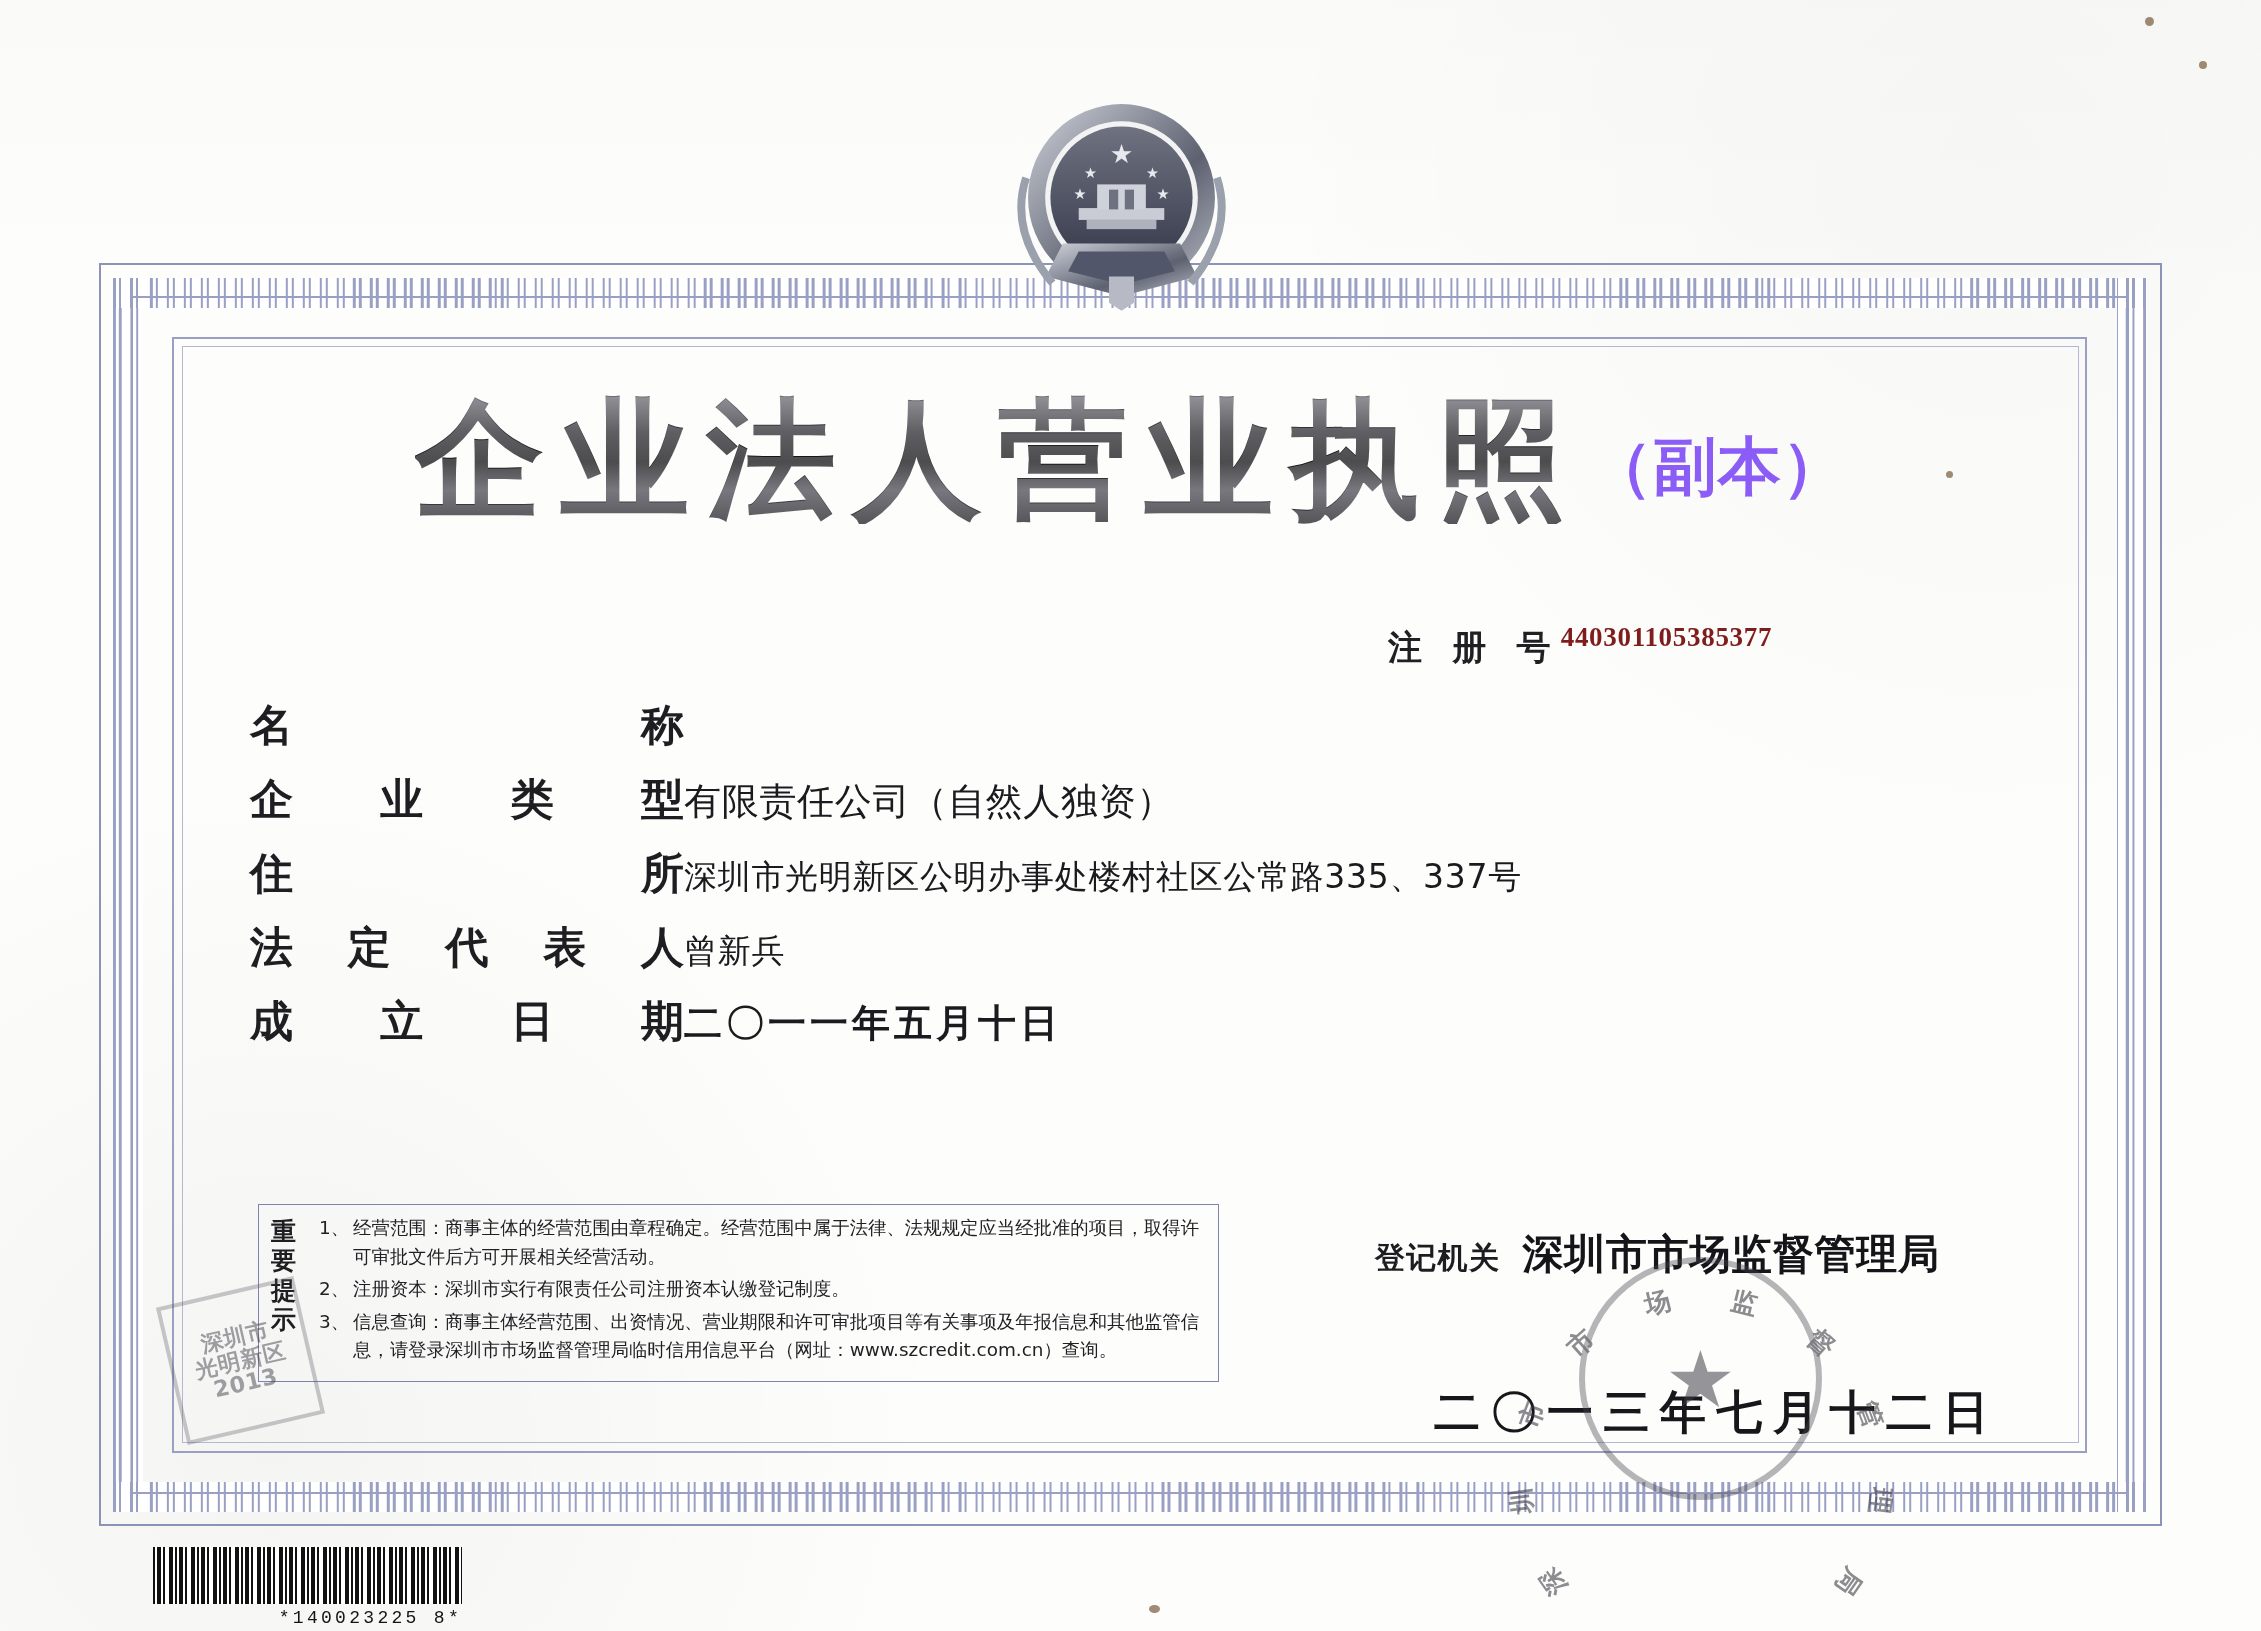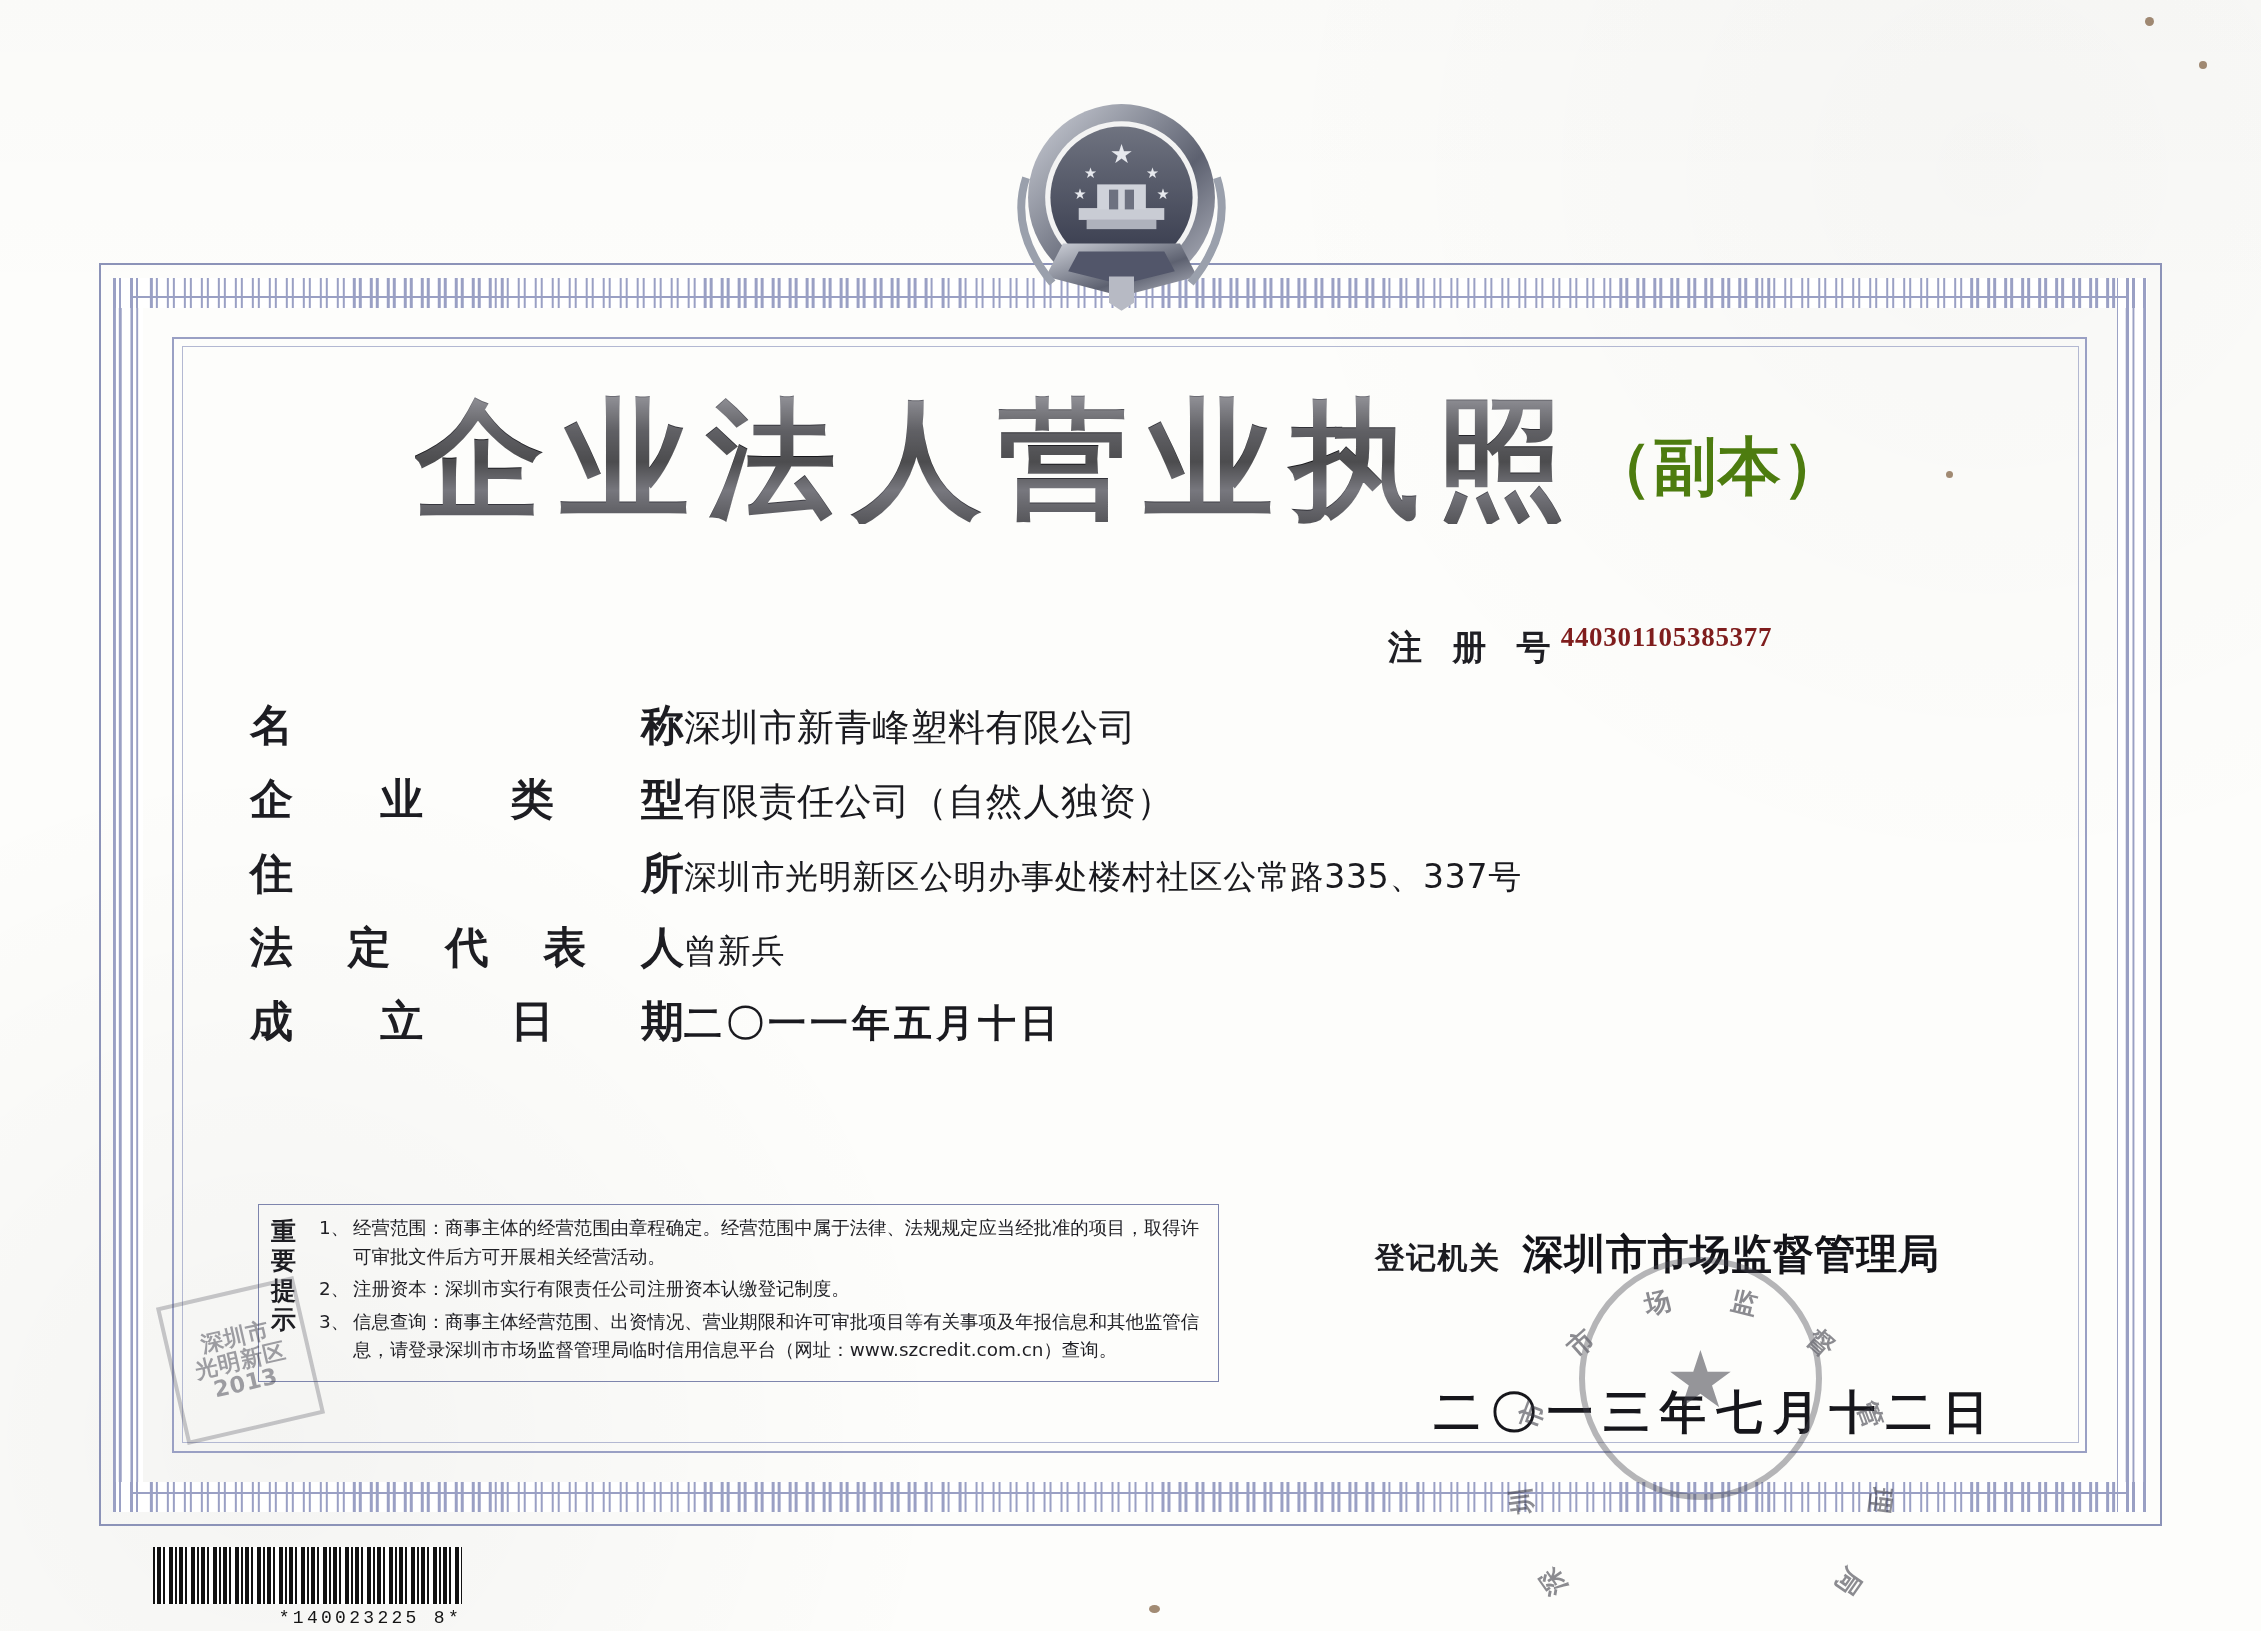--- a/index.html
+++ b/index.html
@@ -114,21 +114,21 @@
     -webkit-background-clip: text;
     background-clip: text;
     -webkit-text-fill-color: transparent;
     text-shadow: 0 1.3px 0 rgba(255,255,255,0.25);
   }
   #title-sub {
     display: inline-block;
     font-family: "DejaVu Sans", sans-serif;
     font-weight: bold;
     font-size: 63px;
-    color: #4d7c0f;
+    color: #8b5cf6;
     vertical-align: 16px;
     margin-left: 6.6px;
     letter-spacing: 1.3px;
   }
 
   
   #regno {
     position: absolute;
     left: 1388px;
     top: 625px;
@@ -429,21 +429,20 @@
     <div class="value">440301105385377</div>
   </div>
 
   <div id="fields">
 
     <div class="field-row">
       <div class="field-label">
         <span>名</span>
         <span>称</span>
       </div>
-      <div class="field-value">深圳市新青峰塑料有限公司</div>
     </div>
 
     <div class="field-row">
       <div class="field-label">
         <span>企</span>
         <span>业</span>
         <span>类</span>
         <span>型</span>
       </div>
       <div class="field-value">有限责任公司（自然人独资）</div>

